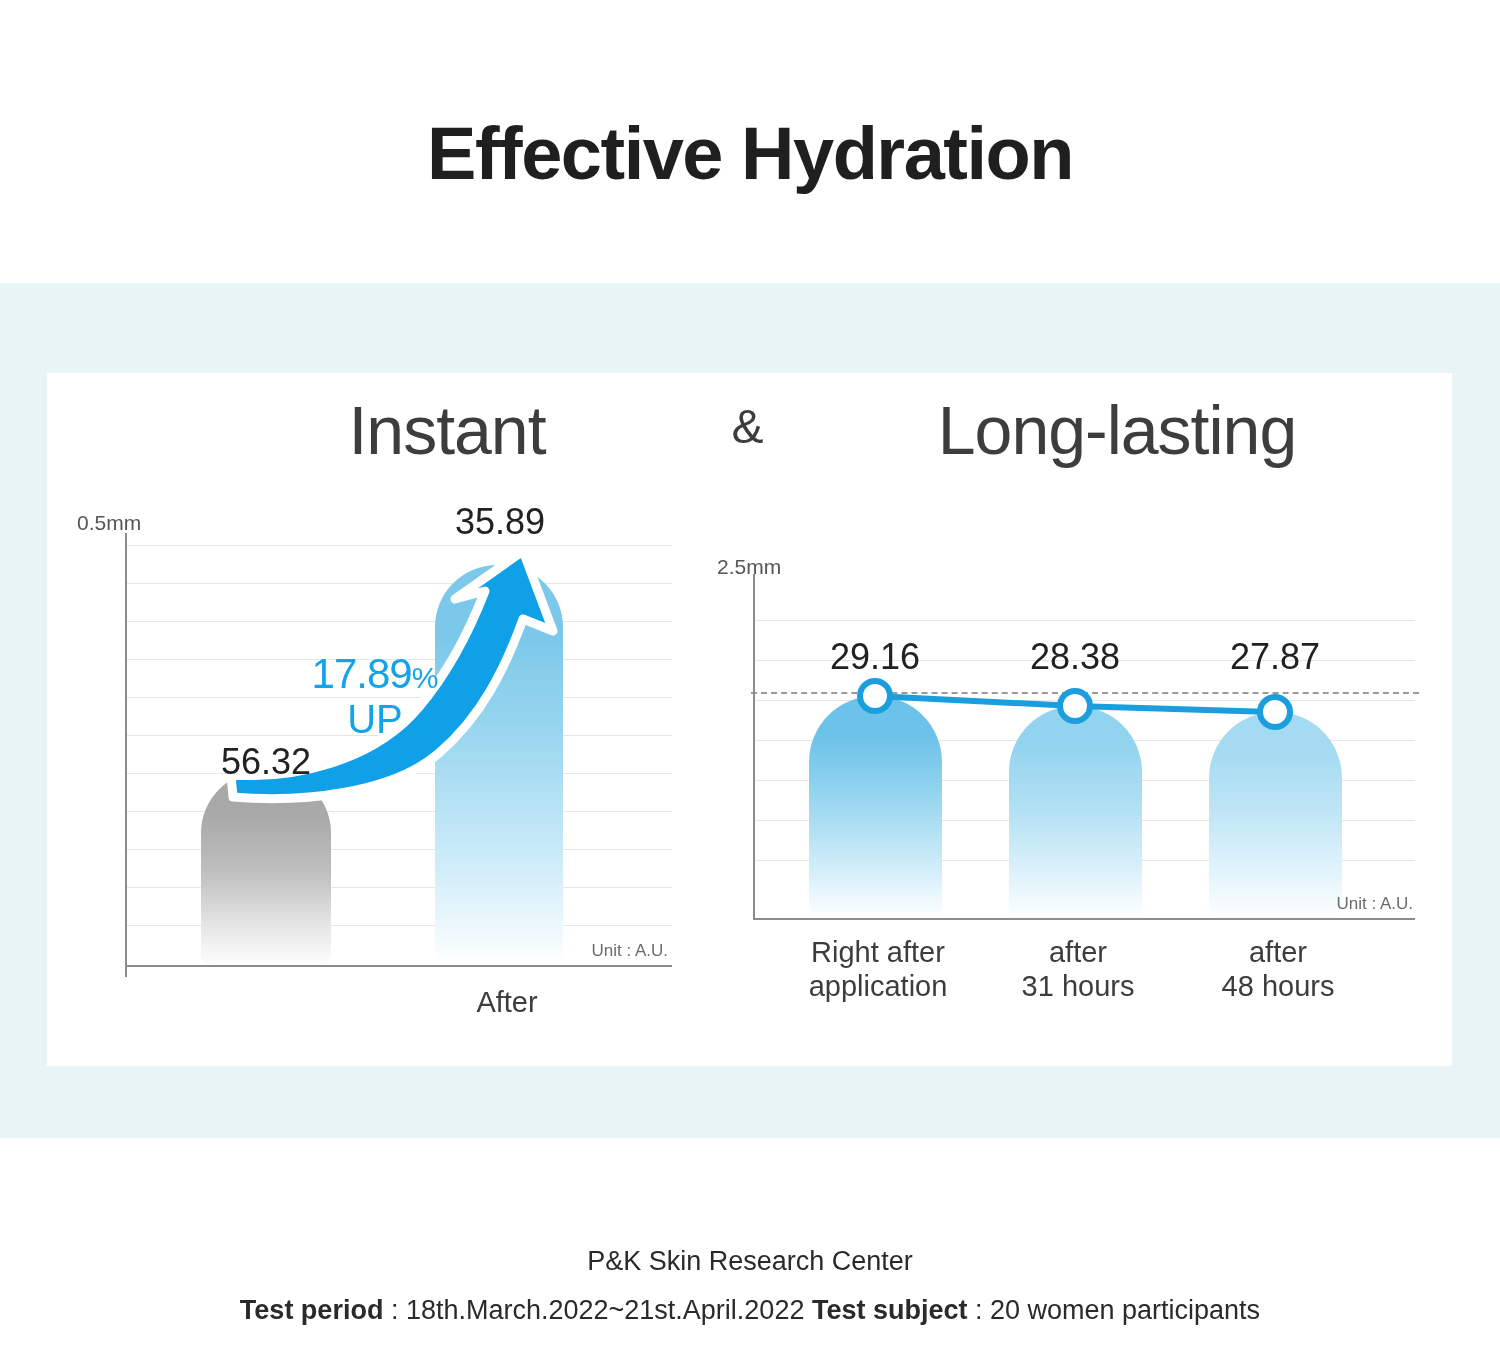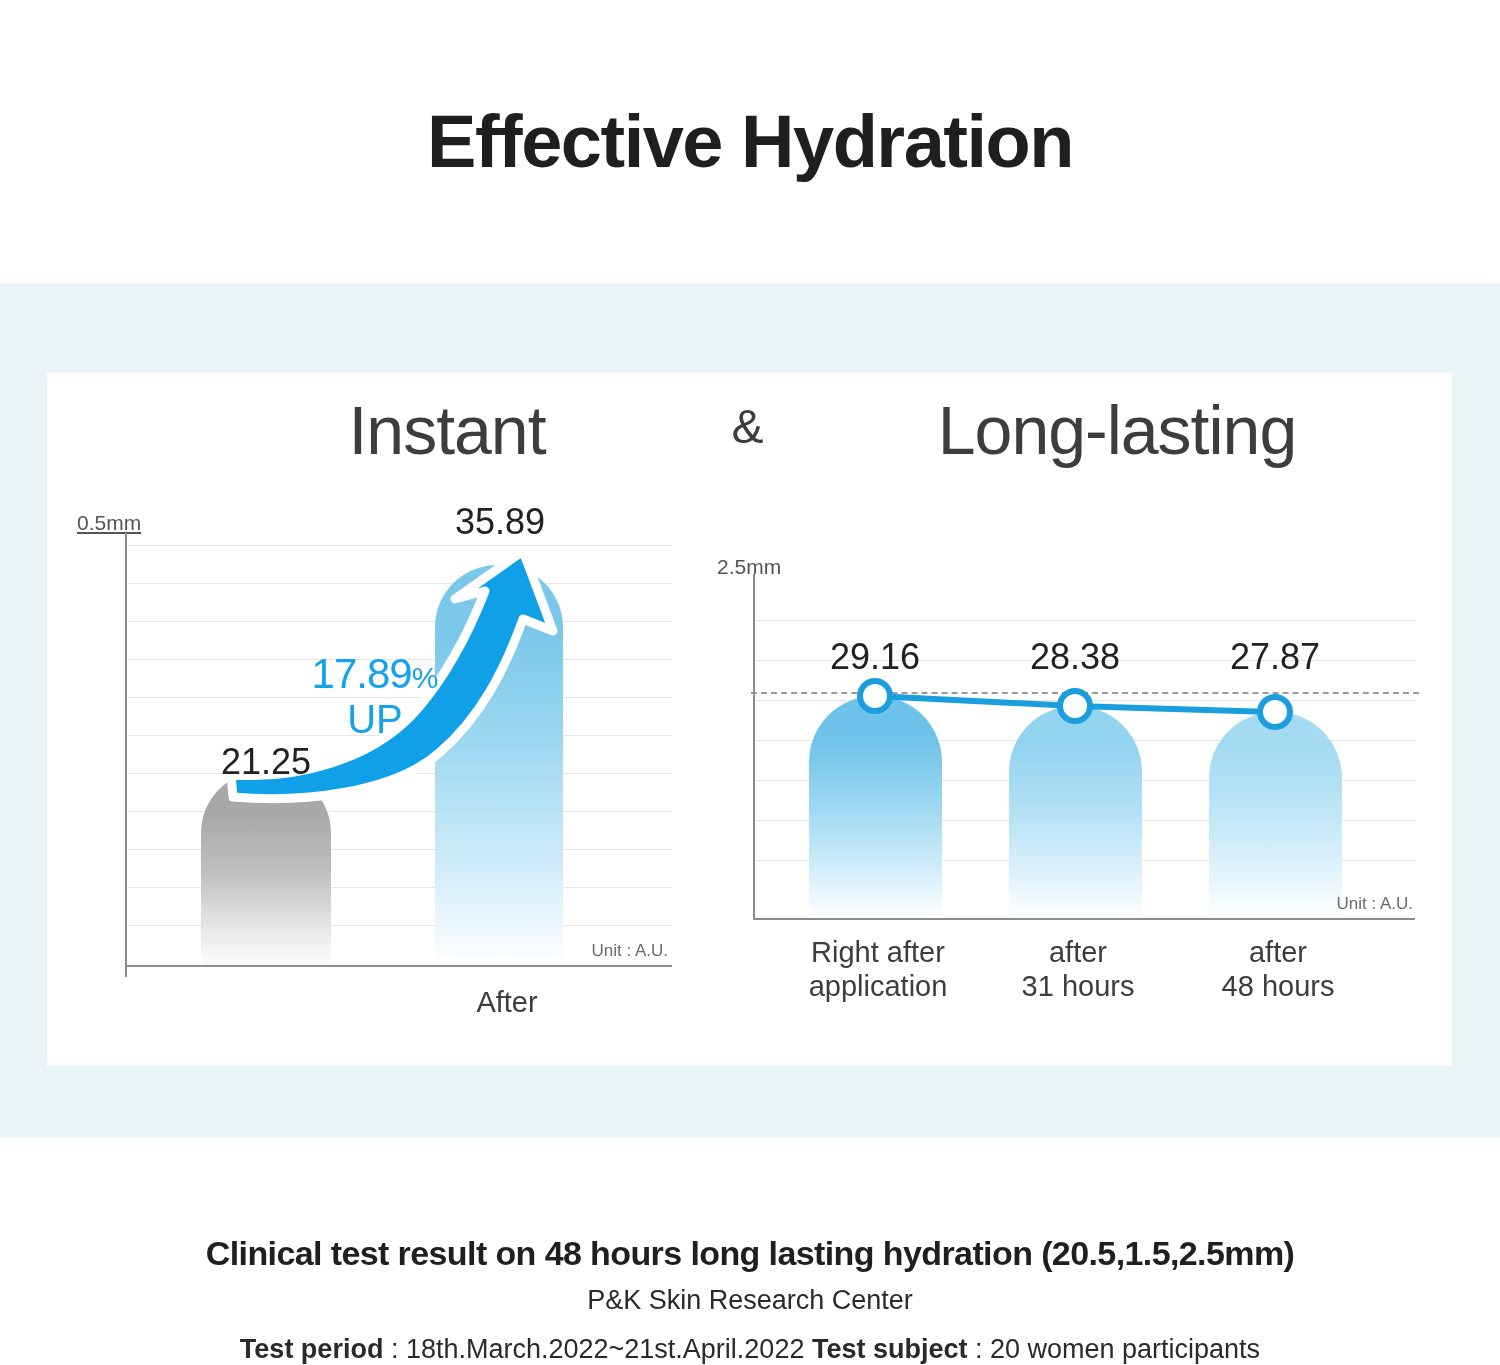--- a/index.html
+++ b/index.html
@@ -5,21 +5,21 @@
   * { margin:0; padding:0; box-sizing:border-box; }
   html,body{ background:#ffffff; }
   body{
     width:1500px; height:1365px;
     font-family:"Liberation Sans", sans-serif;
     color:#222; position:relative; overflow:hidden;
   }
 
   
   .headline{
-    position:absolute; left:0; top:0; width:1500px; height:283px;
+    position:absolute; left:0; top:12px; width:1500px; height:283px;
     display:flex; flex-direction:column; align-items:center; justify-content:center;
     background:#ffffff;
   }
   .headline .line{
     font-size:74px; font-weight:bold; letter-spacing:-1.5px;
     color:#1f1f1f; line-height:1.08; text-align:center; white-space:nowrap;
   }
 
   
   .panel{
@@ -129,21 +129,21 @@
   <div class="card">
 
     <div class="chart-headers">
       <div class="ch-title ch-instant">Instant</div>
       <div class="ch-title ch-amp">&amp;</div>
       <div class="ch-title ch-long">Long-lasting</div>
     </div>
 
     <div class="chart" style="left:25px; top:120px; width:620px; height:540px;">
 
-      <div class="axis-unit" style="left:5px; top:18px;text-decoration:underline;">0.5mm</div>
+      <div class="axis-unit" style="left:5px; top:18px;">0.5mm</div>
 
       <div class="plot" style="left:55px; top:52px; width:545px; height:420px;">
 
         <div class="gridline" style="top:0px;"></div>
         <div class="gridline" style="top:38px;"></div>
         <div class="gridline" style="top:76px;"></div>
         <div class="gridline" style="top:114px;"></div>
         <div class="gridline" style="top:152px;"></div>
         <div class="gridline" style="top:190px;"></div>
         <div class="gridline" style="top:228px;"></div>
@@ -160,21 +160,21 @@
                    C 70 222, 150 205, 196 150
                    C 228 112, 248 70, 262 34
                    L 232 42
                    L 300 -6
                    L 330 74
                    L 300 62
                    C 282 112, 258 160, 216 196
                    C 170 236, 80 246, 10 240 Z" fill="#0fa0e8" stroke="#ffffff" stroke-width="9" stroke-linejoin="round"></path>
         </svg>
 
-        <div class="val-label" style="left:64px; top:196px; width:150px;">21.25</div>
+        <div class="val-label" style="left:64px; top:196px; width:150px;">56.32</div>
         <div class="val-label" style="left:298px; top:-44px; width:150px;">35.89</div>
 
         <div class="uplift" style="left:158px; top:108px; width:180px;">
           <span class="big">17.89</span><span class="pct">%</span>
           <span class="up">UP</span>
         </div>
 
         <div class="unit-note" style="right:4px; bottom:4px;">Unit : A.U.</div>
 
         <div class="yaxis" style="left:-2px; top:-12px; height:444px;"></div>
@@ -232,18 +232,17 @@
       <div class="cat-label" style="left:438px; top:392px; width:266px;">
         <div>after</div>
         <div>48 hours</div>
       </div>
     </div>
 
   </div>
 </div>
 
 <div class="footer">
-  <div class="f1">Clinical test result on 48 hours long lasting hydration (20.5,1.5,2.5mm)</div>
   <div class="f2">P&amp;K Skin Research Center</div>
   <div class="f3">
     <b>Test period</b><span> : 18th.March.2022~21st.April.2022  </span><b>Test subject</b><span> : 20 women participants</span>
   </div>
 </div>
 
 </body></html>

